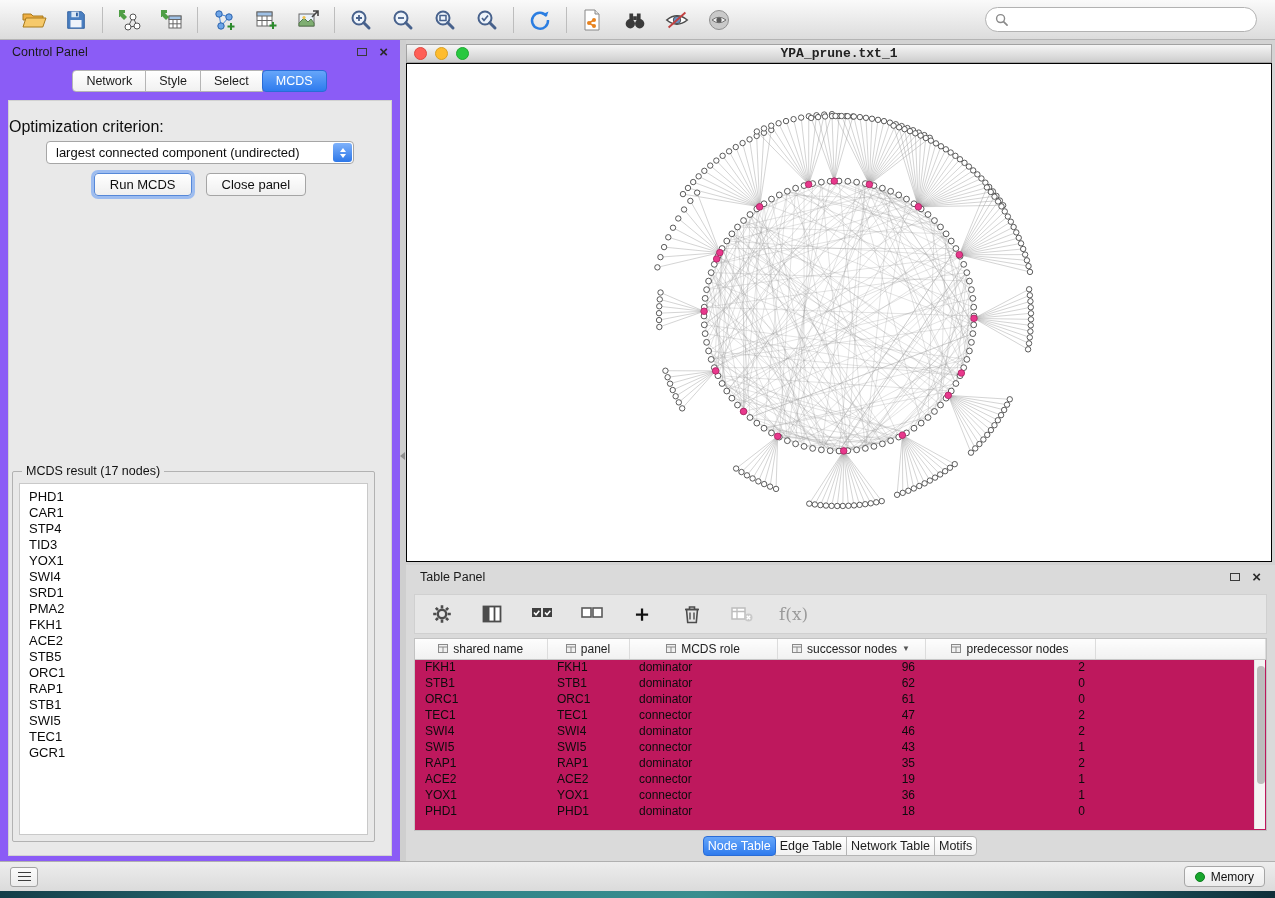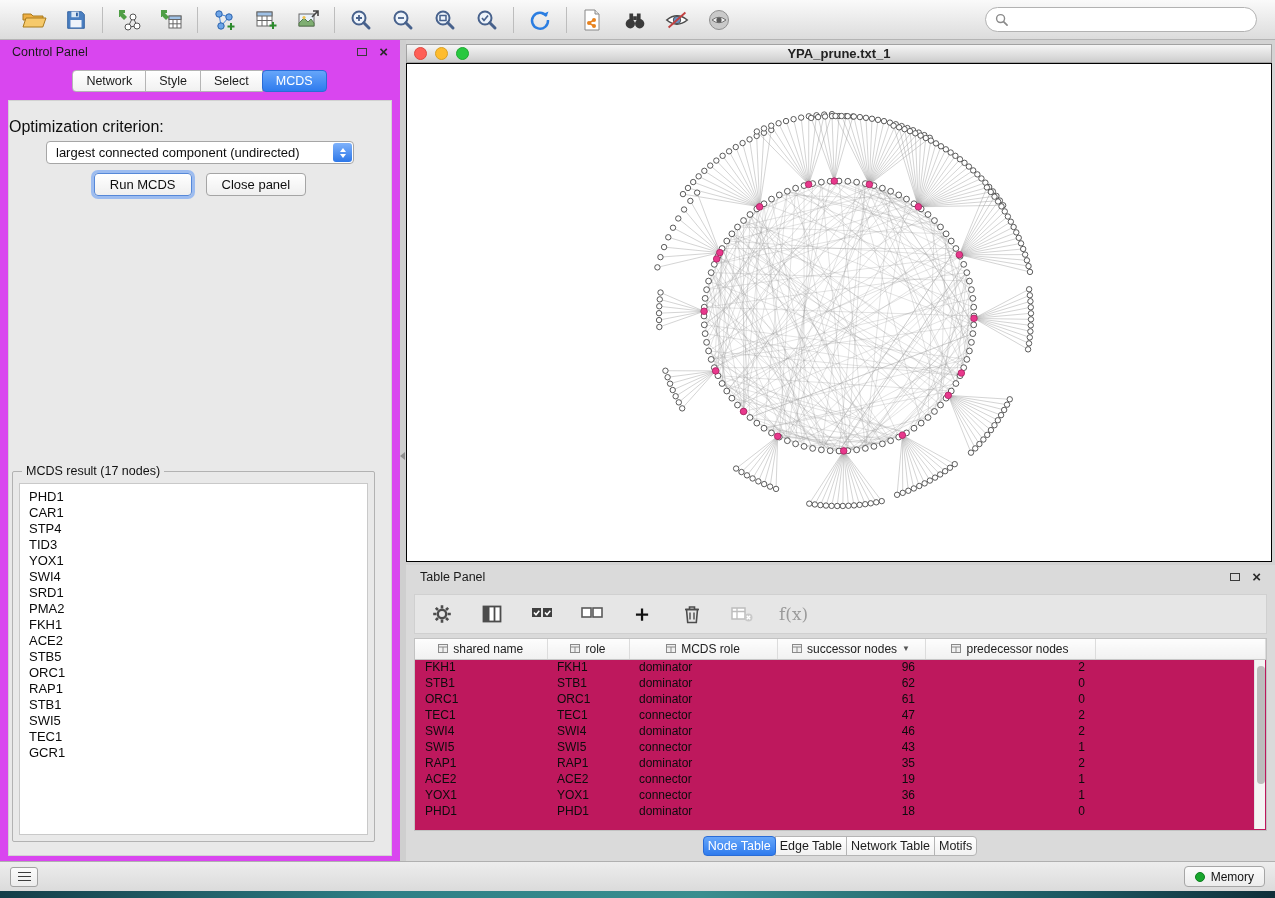--- a/index.html
+++ b/index.html
@@ -13,21 +13,21 @@
     background:linear-gradient(#fafafa,#dcdcdc); border-bottom:1px solid #b4b4b4;
     display:flex; align-items:center; padding:0 8px; }
   .tb-group { display:flex; align-items:center; gap:14px; padding:0 12px; }
   .tb-divider { width:1px; height:26px; background:#bdbdbd; }
   .tb-icon { width:28px; height:28px; display:flex; align-items:center; justify-content:center; cursor:default; }
   .searchbox { margin-left:auto; margin-right:10px; width:272px; height:25px; background:#fff;
     border:1px solid #b2b2b2; border-radius:13px; display:flex; align-items:center; padding:0 9px; gap:5px; }
   .searchbox input { border:none; outline:none; flex:1; font-size:12px; background:transparent; }
 
   
-  .control-panel { position:absolute; left:0; top:40px; width:400px; height:821px; background:#d946ef; }
+  .control-panel { position:absolute; left:0; top:40px; width:400px; height:821px; background:#8b5cf6; }
   .panel-header { height:24px; display:flex; align-items:center; padding:0 12px; font-size:12.5px; color:#1a1a1a; }
   .panel-header .hdr-icons { margin-left:auto; display:flex; align-items:center; gap:12px; }
   .win-float { width:10px; height:8px; border:1.5px solid #3a3a3a; display:inline-block; }
   .win-close { font-size:15px; font-weight:bold; color:#2a2a2a; line-height:10px; }
 
   .cp-tabs { display:flex; justify-content:center; margin-top:6px; }
   .cp-tab { background:linear-gradient(#ffffff,#f1f1f1); border:1px solid #b5b5b5; padding:3px 13px;
     font-size:12.5px; color:#1c1c1c; margin-left:-1px; }
   .cp-tab:first-child { border-radius:4px 0 0 4px; }
   .cp-tab:last-child { border-radius:0 4px 4px 0; }
@@ -61,21 +61,21 @@
   .splitter-handle { position:absolute; left:0px; top:412px; width:0; height:0;
     border-top:4px solid transparent; border-bottom:4px solid transparent; border-right:5px solid #8f8f8f; }
 
   .net-titlebar { position:absolute; left:6px; top:4px; right:3px; height:19px;
     background:linear-gradient(#f6f6f6,#cdcdcd); border:1px solid #a2a2a2; display:flex; align-items:center; }
   .lights { display:flex; gap:8px; padding-left:7px; z-index:2; }
   .light { width:13px; height:13px; border-radius:50%; }
   .light.red { background:#ff5f57; border:0.5px solid #dd4a42; }
   .light.yellow { background:#febc2e; border:0.5px solid #d8a023; }
   .light.green { background:#28c840; border:0.5px solid #1fa832; }
-  .net-title { position:absolute; left:0; right:0; text-align:center; font-size:13px; font-weight:bold; color:#222; }
+  .net-title { position:absolute; left:0; right:0; text-align:center; font-size:13px; font-weight:bold; color:#222;font-family:Liberation Mono, monospace; }
 
   .net-canvas { position:absolute; left:6px; top:23px; width:866px; height:499px; background:#fff; border:1px solid #000; }
   .net-canvas svg { display:block; width:100%; height:100%; }
 
   
   .table-panel { position:absolute; left:6px; right:0; top:525px; bottom:0; background:#dadada; }
   .tp-toolbar { position:absolute; left:8px; right:8px; top:29px; height:40px; background:#e6e6e6;
     border:1px solid #d0d0d0; display:flex; align-items:center; gap:24px; padding:0 14px; }
   .tp-icon { width:26px; height:26px; display:flex; align-items:center; justify-content:center; }
   .fx-label { font-family:"DejaVu Serif", serif; font-size:17px; color:#9b9b9b; }
@@ -1114,21 +1114,21 @@
                     <span>shared name</span>
                   </span>
                 </th>
                 <th>
                   <span class="th-inner">
                     <span><svg width="10" height="9" viewBox="0 0 10 9">
                         <rect x="0.5" y="0.5" width="9" height="8" fill="#f0f0f0" stroke="#8a8a8a"></rect>
                         <line x1="0.5" y1="3" x2="9.5" y2="3" stroke="#8a8a8a"></line>
                         <line x1="5" y1="3" x2="5" y2="8.5" stroke="#8a8a8a"></line>
                       </svg></span>
-                    <span>role</span>
+                    <span>panel</span>
                   </span>
                 </th>
                 <th>
                   <span class="th-inner">
                     <span><svg width="10" height="9" viewBox="0 0 10 9">
                         <rect x="0.5" y="0.5" width="9" height="8" fill="#f0f0f0" stroke="#8a8a8a"></rect>
                         <line x1="0.5" y1="3" x2="9.5" y2="3" stroke="#8a8a8a"></line>
                         <line x1="5" y1="3" x2="5" y2="8.5" stroke="#8a8a8a"></line>
                       </svg></span>
                     <span>MCDS role</span>

